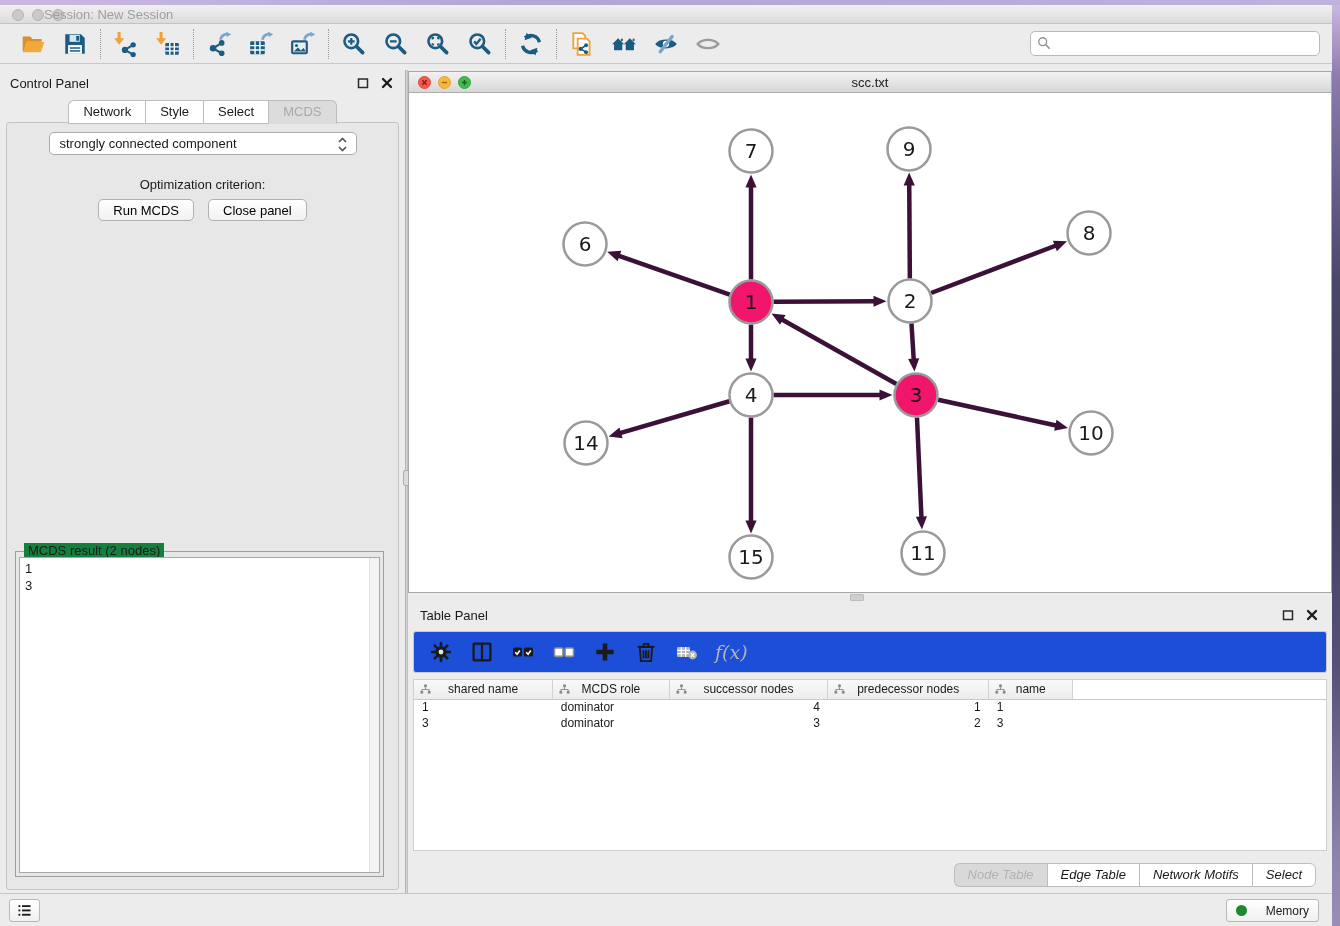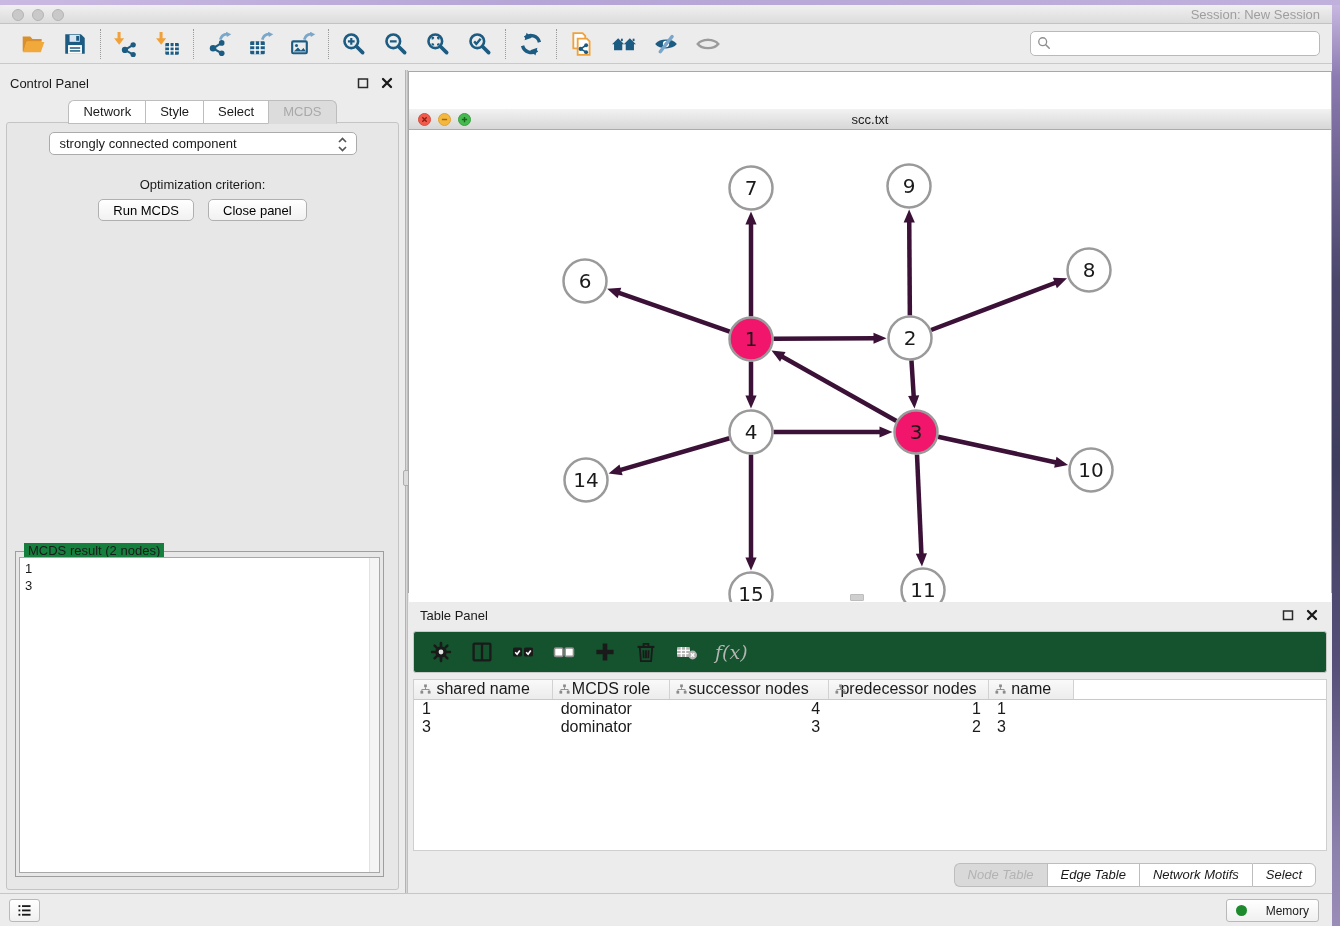--- a/index.html
+++ b/index.html
@@ -14,21 +14,21 @@
     background:linear-gradient(#c7b7e0 0%, #8b7ab0 8%, #4a466b 30%, #3e3c5e 50%, #56507a 72%, #8d81ae 92%, #9a8eb8 100%); }
 
   #app { position:absolute; left:0; top:5px; width:1332px; height:921px; background:#ececec;
          border-radius:5px 5px 0 0; overflow:hidden; }
 
   
   #titlebar { position:relative; height:19px; background:linear-gradient(#f0f0f0,#dcdcdc);
               border-bottom:1px solid #c3c3c3; border-radius:5px 5px 0 0; }
   #titlebar .lights { position:absolute; left:12px; top:4px; display:flex; gap:8px; }
   #titlebar .light { width:12px; height:12px; border-radius:50%; background:#c9c9c9; border:1px solid #b4b4b4; }
-  #titlebar .title { position:absolute; left:0; right:12px; top:2px; text-align:right; color:#9e9e9e;padding-left:44px; }
+  #titlebar .title { position:absolute; left:0; right:0; top:2px; text-align:left; color:#9e9e9e;padding-left:44px; }
 
   
   #toolbar { height:40px; background:#ececec; border-bottom:1px solid #c9c9c9;
              display:flex; align-items:center; padding:0 8px; }
   .tb-group { display:flex; align-items:center; gap:10px; padding:0 9px; }
   .tb-sep { width:1px; height:30px; border-left:1px dotted #9a9a9a; }
   .tb-icon { width:32px; height:32px; display:flex; align-items:center; justify-content:center; cursor:pointer; }
   .tb-icon svg { width:26px; height:26px; }
   #search-wrap { margin-left:auto; margin-right:4px; position:relative; width:290px; }
   #search-input { width:290px; height:25px; border:1px solid #b9b9b9; border-radius:5px; background:#fff;
@@ -67,42 +67,42 @@
   
   #v-split { position:absolute; left:405px; top:65px; width:3px; height:828px; background:#d6d6d6;
              border-left:1px solid #b3b3b3; border-right:1px solid #bfbfbf; cursor:col-resize; }
   #v-grip { position:absolute; left:-3px; top:400px; width:9px; height:16px; background:#dcdcdc;
             border:1px solid #adadad; border-radius:2px; }
 
   
   #network-window { position:absolute; left:408px; top:66px; width:924px; height:522px;
                     border:1px solid #a8a8a8; background:#fff; }
   #nw-titlebar { height:21px; background:linear-gradient(#f2f2f2,#d7d7d7); border-bottom:1px solid #ababab;
-                 position:relative; display:flex; align-items:center;margin-top:37px; }
+                 position:relative; display:flex; align-items:center; }
   #nw-titlebar .nw-lights { position:absolute; left:9px; top:4px; display:flex; gap:7px; }
   .nw-light { width:13px; height:13px; border-radius:50%; display:flex; align-items:center; justify-content:center;
               font-size:9px; font-weight:bold; cursor:pointer; }
   .nw-light svg { width:7px; height:7px; }
   #nw-title { flex:1; text-align:center; }
   #graph-canvas { position:relative; width:100%; height:499px; background:#fff; }
 
   #h-grip { position:absolute; left:850px; top:589px; width:14px; height:7px; background:#cfcfcf;
             border:1px solid #bdbdbd; border-radius:1px; cursor:row-resize; }
 
   
   #table-panel { position:absolute; left:408px; top:597px; width:924px; height:290px; background:#ececec; }
-  #tp-toolbar { position:absolute; left:5px; right:5px; top:29px; height:42px; background:#14532d;
+  #tp-toolbar { position:absolute; left:5px; right:5px; top:29px; height:42px; background:#1d4ed8;
                 border:1px solid #c9c9c9; border-radius:3px; display:flex; align-items:center;
                 gap:15px; padding:0 14px; }
   .tp-icon { width:26px; height:26px; display:flex; align-items:center; justify-content:center; cursor:pointer; }
   .tp-icon svg { width:24px; height:24px; }
   .tp-icon.fx { width:auto; font-family:"DejaVu Serif", serif; font-style:italic; font-size:19px; color:#b4b4b4; }
   #tp-table-card { position:absolute; left:5px; right:5px; top:77px; height:172px; background:#fff;
                    border:1px solid #cfcfcf; overflow:hidden; }
-  table#node-table { border-collapse:collapse; table-layout:fixed; font-size:16px; }
+  table#node-table { border-collapse:collapse; table-layout:fixed; font-size:12px; }
   #node-table th { height:19px; background:linear-gradient(#f9f9f9,#ececec); border-right:1px solid #d2d2d2;
                    border-bottom:1px solid #c9c9c9; font-weight:normal; position:relative; text-align:center;
                    cursor:pointer; }
   #node-table th .tree { position:absolute; left:6px; top:4px; width:11px; height:11px; }
   #node-table th.filler { background:#fff; border-right:none; cursor:default; }
   #node-table td { height:16px; padding:0 8px; white-space:nowrap; overflow:hidden; cursor:default; }
   #node-table td.num { text-align:right; }
 
   #tp-tabs { position:absolute; left:0; right:16px; top:261px; display:flex; justify-content:flex-end;font-style:italic; }
   .tp-tab { padding:3px 13px 4px; background:#fff; border:1px solid #bdbdbd; border-right:none;

